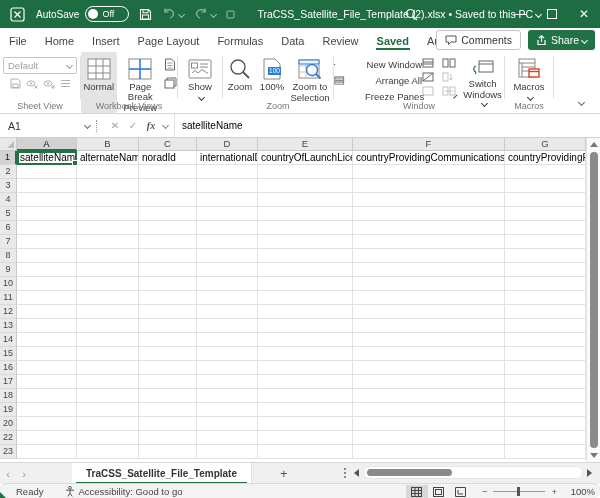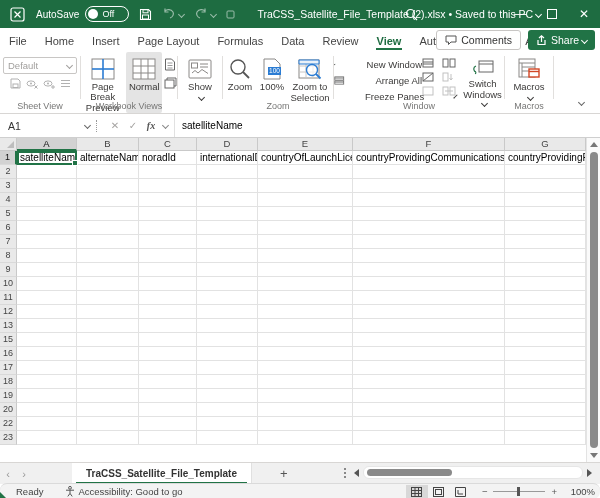--- a/index.html
+++ b/index.html
@@ -163,21 +163,21 @@
 </div>
 
 <div class="tabrow">
   <span class="rtab">File</span>
   <span class="rtab">Home</span>
   <span class="rtab">Insert</span>
   <span class="rtab">Page Layout</span>
   <span class="rtab">Formulas</span>
   <span class="rtab">Data</span>
   <span class="rtab">Review</span>
-  <span class="rtab active">View</span>
+  <span class="rtab active">Saved</span>
   <span class="rtab">Automate</span>
   <span class="rtab">Help</span>
   <span class="rtab">Acrobat</span>
 </div>
 <div class="tabrow-right">
   <span class="comments-btn">
     <svg width="12" height="11" viewBox="0 0 12 11" style="margin-right:4px">
         <path d="M1 1 h10 v6 h-5 l-2.5 2.5 v-2.5 h-2.5 z" fill="none" stroke="#555" stroke-width="1"></path>
       </svg>
     <span>Comments</span>
@@ -224,39 +224,39 @@
           <svg width="11" height="11" viewBox="0 0 11 11">
             <path d="M1 2.5 h9 M1 5.5 h9 M1 8.5 h9" stroke="#666"></path>
           </svg>
         </span>
     </div>
     <div class="glabel">Sheet View</div>
   </div>
   <div class="rdiv"></div>
 
   <div class="rgroup" style="width:96px;display:flex;justify-content:center;gap:2px">
+    <div class="bigbtn selbtn" style="width:36px">
+      <span class="bicon">
+        <svg width="24" height="22" viewBox="0 0 24 22">
+            <rect x="1" y="1" width="22" height="20" fill="#fff" stroke="#8A8886"></rect>
+            <path d="M1 8 h22 M1 15 h22 M9 1 v20 M16 1 v20" stroke="#8A8886"></path>
+          </svg>
+      </span>
+      <span>Normal</span>
+    </div>
     <div class="bigbtn" style="width:44px">
       <span class="bicon">
         <svg width="24" height="22" viewBox="0 0 24 22">
             <rect x="1" y="1" width="22" height="20" fill="#fff" stroke="#8A8886"></rect>
             <path d="M1 11 h22" stroke="#2B7CD3" stroke-width="1.6"></path>
             <path d="M12 1 v20" stroke="#2B7CD3" stroke-width="1.6"></path>
           </svg>
       </span>
       <span>Page Break</span>
       <span>Preview</span>
-    </div>
-    <div class="bigbtn selbtn" style="width:36px">
-      <span class="bicon">
-        <svg width="24" height="22" viewBox="0 0 24 22">
-            <rect x="1" y="1" width="22" height="20" fill="#fff" stroke="#8A8886"></rect>
-            <path d="M1 8 h22 M1 15 h22 M9 1 v20 M16 1 v20" stroke="#8A8886"></path>
-          </svg>
-      </span>
-      <span>Normal</span>
     </div>
     <div style="display:flex;flex-direction:column;gap:6px;padding-top:6px">
       <span>
           <svg width="12" height="13" viewBox="0 0 12 13">
             <path d="M1.5 1 h6 l3 3 v8 h-9 z" fill="#fff" stroke="#666"></path>
             <path d="M3.5 5 h5 M3.5 7.5 h5 M3.5 10 h5" stroke="#999"></path>
           </svg>
         </span>
       <span>
           <svg width="13" height="12" viewBox="0 0 13 12">
@@ -567,20 +567,30 @@
         <div class="gcell" style="width: 60px;"></div>
         <div class="gcell" style="width: 62px;"></div>
         <div class="gcell" style="width: 58px;"></div>
         <div class="gcell" style="width: 61px;"></div>
         <div class="gcell" style="width: 95px;"></div>
         <div class="gcell" style="width: 152px;"></div>
         <div class="gcell" style="width: 81px;"></div>
       </div>
       <div class="grow">
         <div class="rowhead">13</div>
+        <div class="gcell" style="width: 60px;"></div>
+        <div class="gcell" style="width: 62px;"></div>
+        <div class="gcell" style="width: 58px;"></div>
+        <div class="gcell" style="width: 61px;"></div>
+        <div class="gcell" style="width: 95px;"></div>
+        <div class="gcell" style="width: 152px;"></div>
+        <div class="gcell" style="width: 81px;"></div>
+      </div>
+      <div class="grow">
+        <div class="rowhead">14</div>
         <div class="gcell" style="width: 60px;"></div>
         <div class="gcell" style="width: 62px;"></div>
         <div class="gcell" style="width: 58px;"></div>
         <div class="gcell" style="width: 61px;"></div>
         <div class="gcell" style="width: 95px;"></div>
         <div class="gcell" style="width: 152px;"></div>
         <div class="gcell" style="width: 81px;"></div>
       </div>
       <div class="grow">
         <div class="rowhead">15</div>

